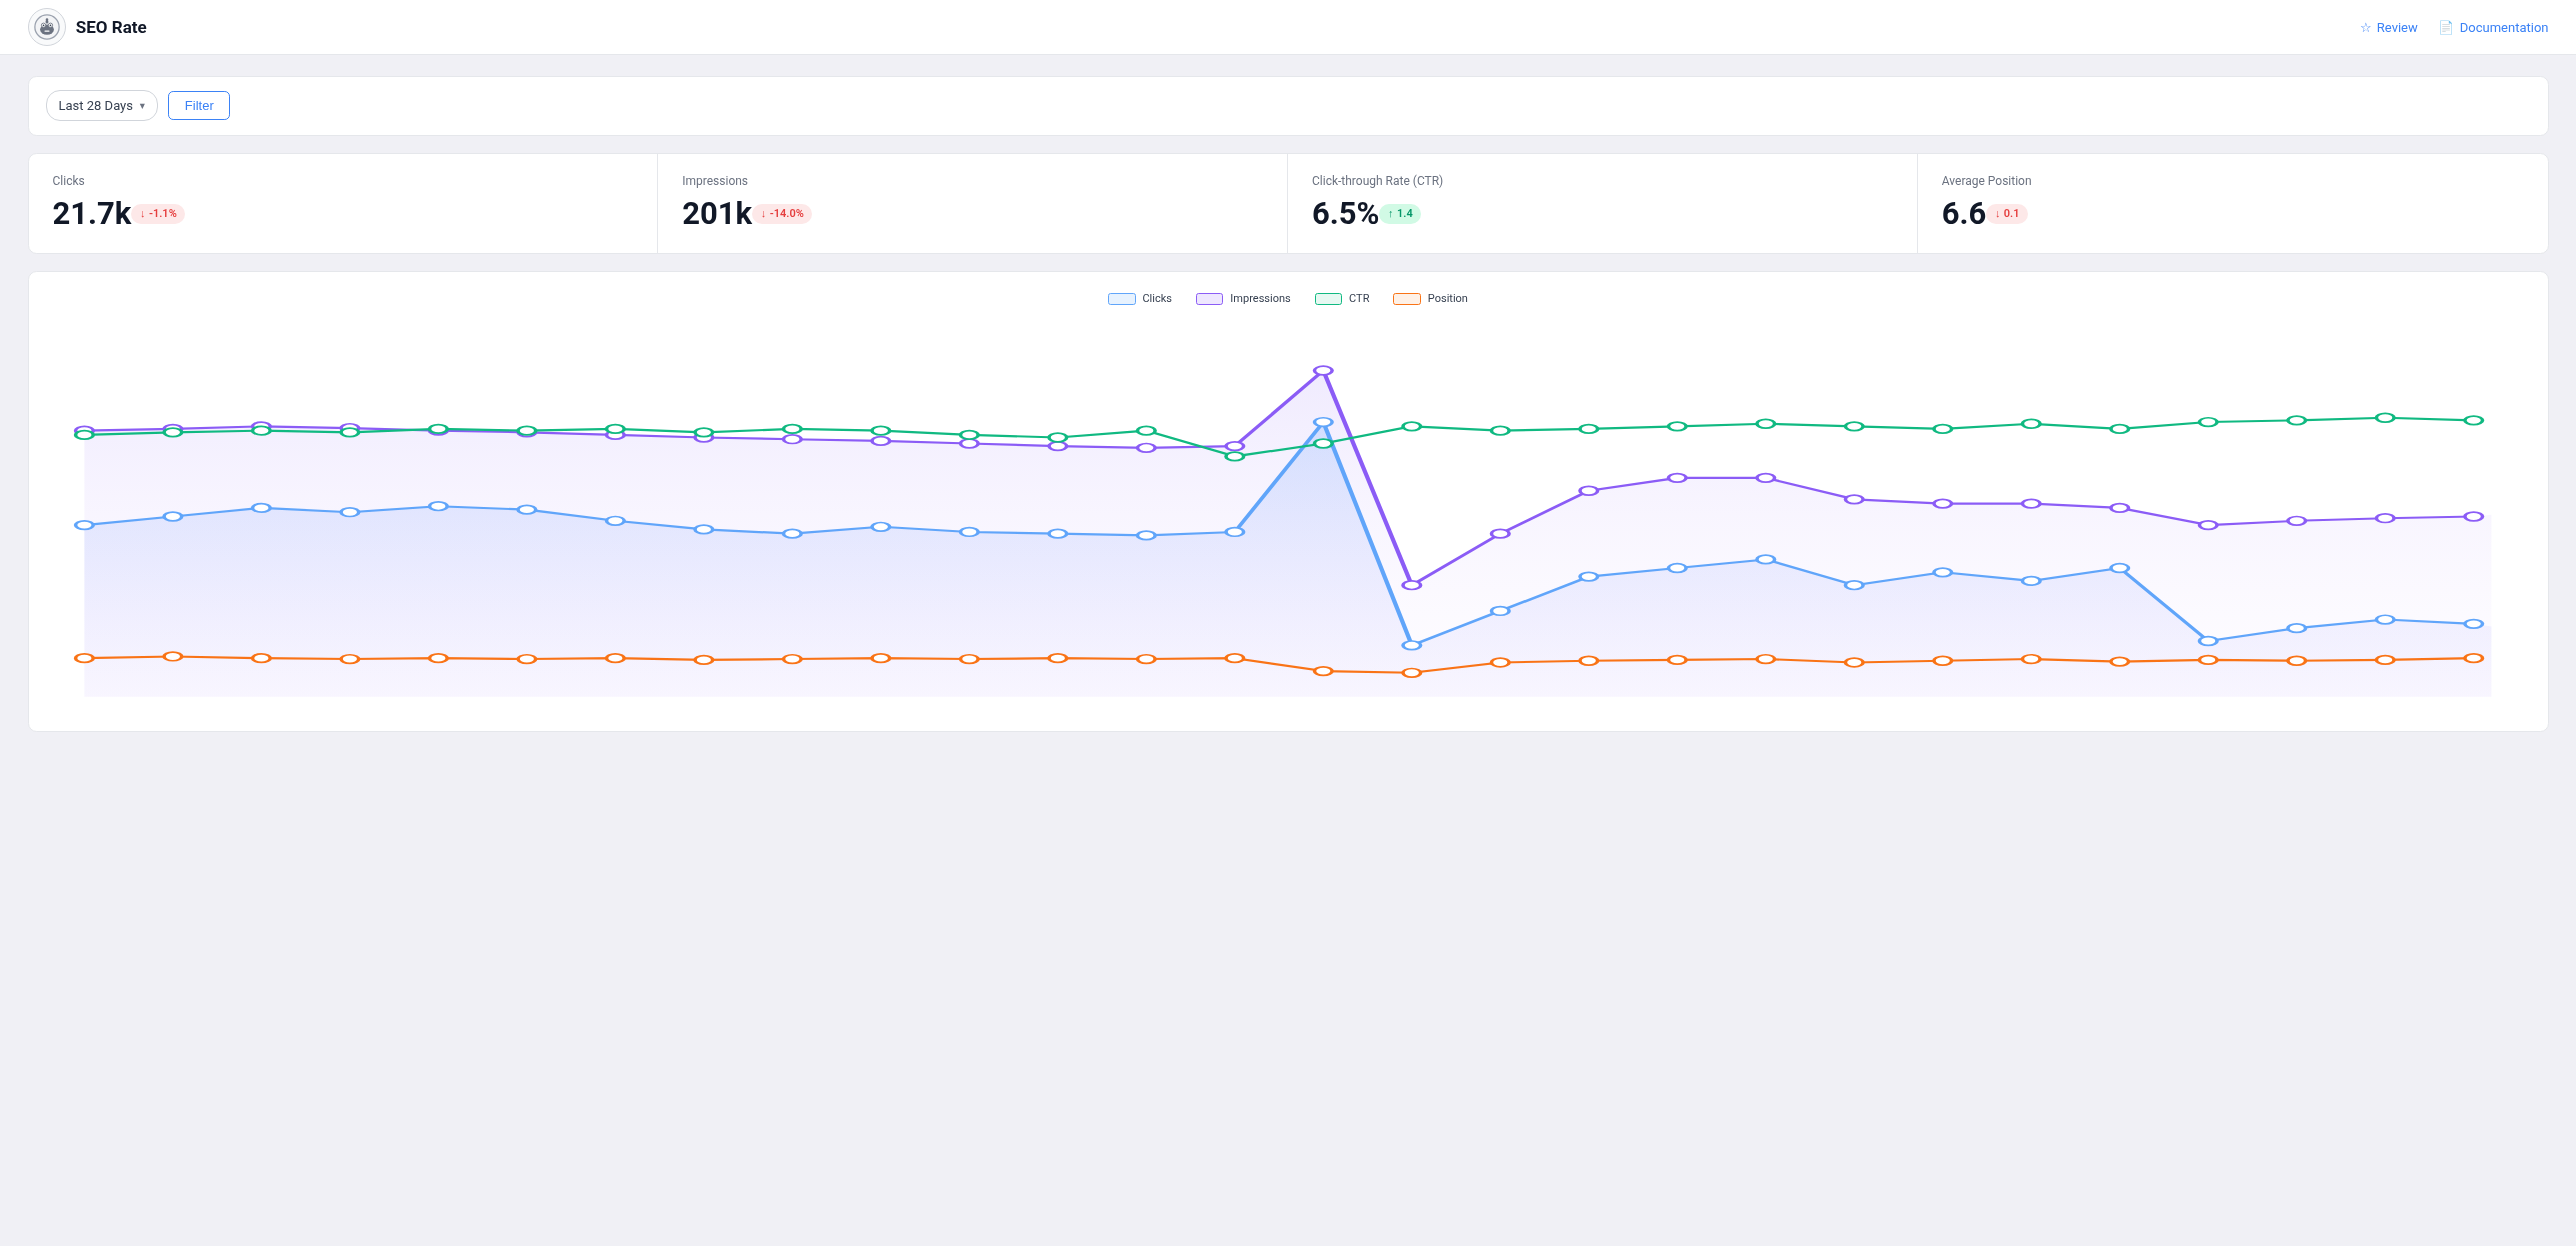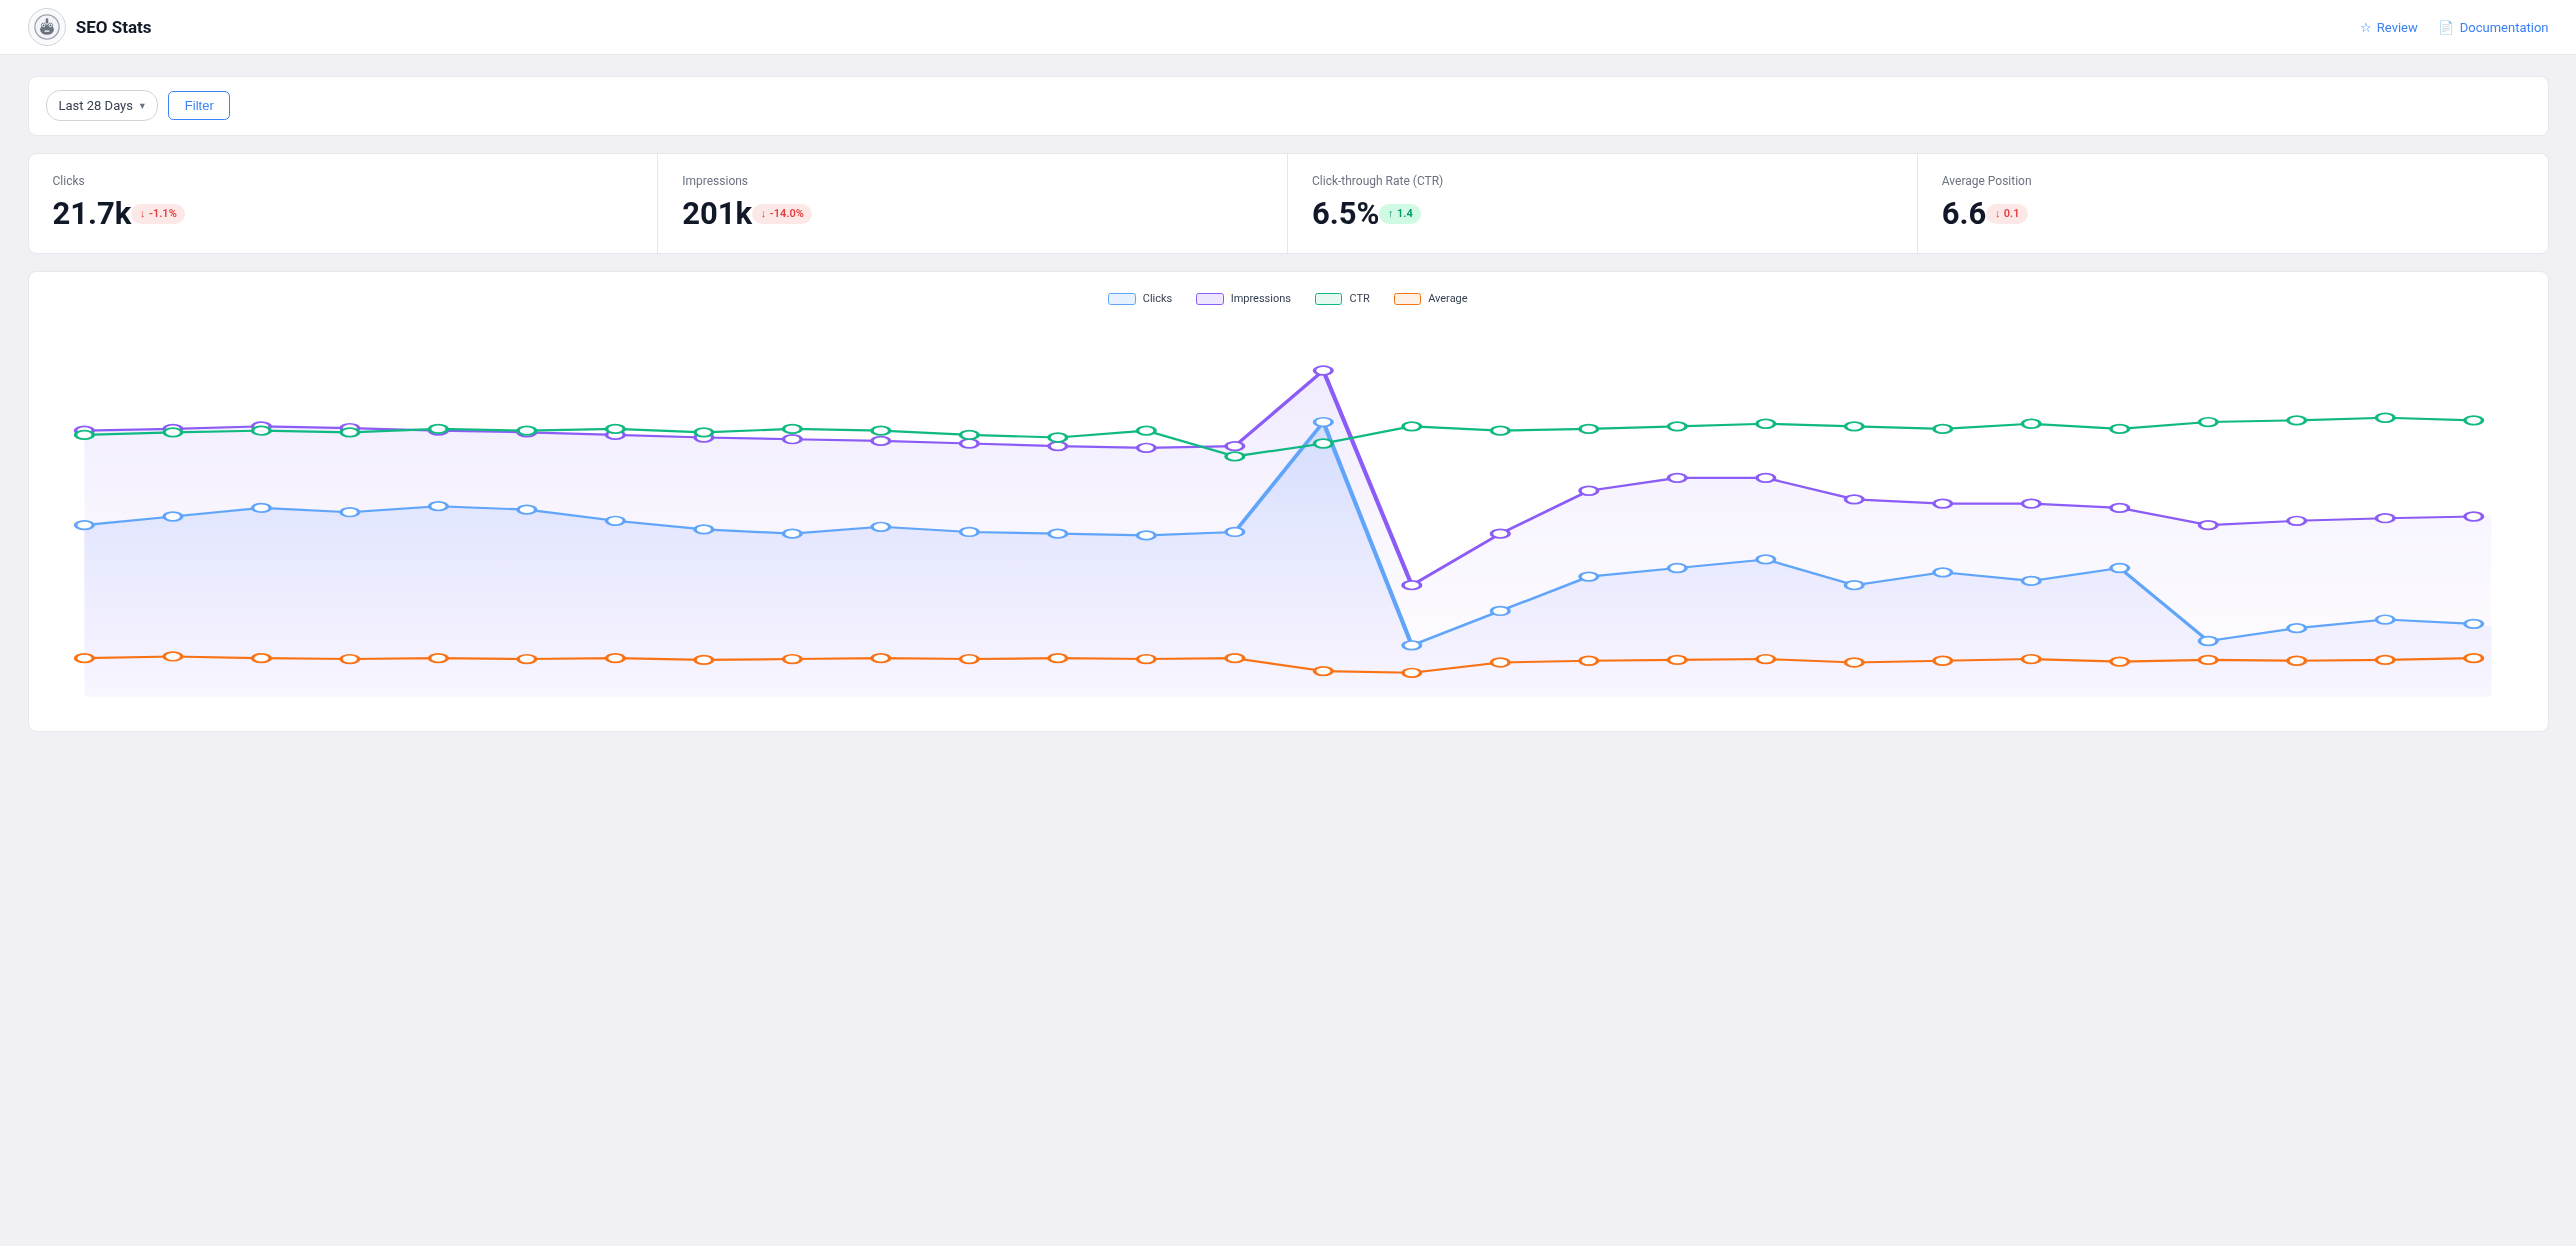--- a/index.html
+++ b/index.html
@@ -194,21 +194,21 @@
         <ellipse cx="15" cy="18" rx="8" ry="6" fill="#6b7280"></ellipse>
         <circle cx="11" cy="13" r="2.5" fill="white" stroke="#6b7280" stroke-width="1"></circle>
         <circle cx="19" cy="13" r="2.5" fill="white" stroke="#6b7280" stroke-width="1"></circle>
         <circle cx="11" cy="13" r="1" fill="#374151"></circle>
         <circle cx="19" cy="13" r="1" fill="#374151"></circle>
         <rect x="12" y="19" width="6" height="1.5" rx="0.75" fill="white"></rect>
         <rect x="13.5" y="7" width="3" height="4" rx="1.5" fill="#6b7280"></rect>
         <circle cx="15" cy="6.5" r="1.5" fill="#6b7280"></circle>
       </svg>
     </div>
-    <span class="app-title">SEO Stats</span>
+    <span class="app-title">SEO Rate</span>
   </div>
   <div class="header-right">
     <a class="header-link">
       <span>☆</span>
       <span>Review</span>
     </a>
     <a class="header-link">
       <span>📄</span>
       <span>Documentation</span>
     </a>
@@ -281,21 +281,21 @@
       <div class="legend-item">
         <div class="legend-box legend-box-purple"></div>
         <span>Impressions</span>
       </div>
       <div class="legend-item">
         <div class="legend-box legend-box-green"></div>
         <span>CTR</span>
       </div>
       <div class="legend-item">
         <div class="legend-box legend-box-orange"></div>
-        <span>Average</span>
+        <span>Position</span>
       </div>
     </div>
 
     <div class="chart-svg-wrapper">
       <svg class="chart" viewBox="0 0 1400 460" preserveAspectRatio="none" xmlns="http://www.w3.org/2000/svg">
         <defs>
           <linearGradient id="blueGrad" x1="0" y1="0" x2="0" y2="1">
             <stop offset="0%" stop-color="#93c5fd" stop-opacity="0.5"></stop>
             <stop offset="100%" stop-color="#c4b5fd" stop-opacity="0.15"></stop>
           </linearGradient>

